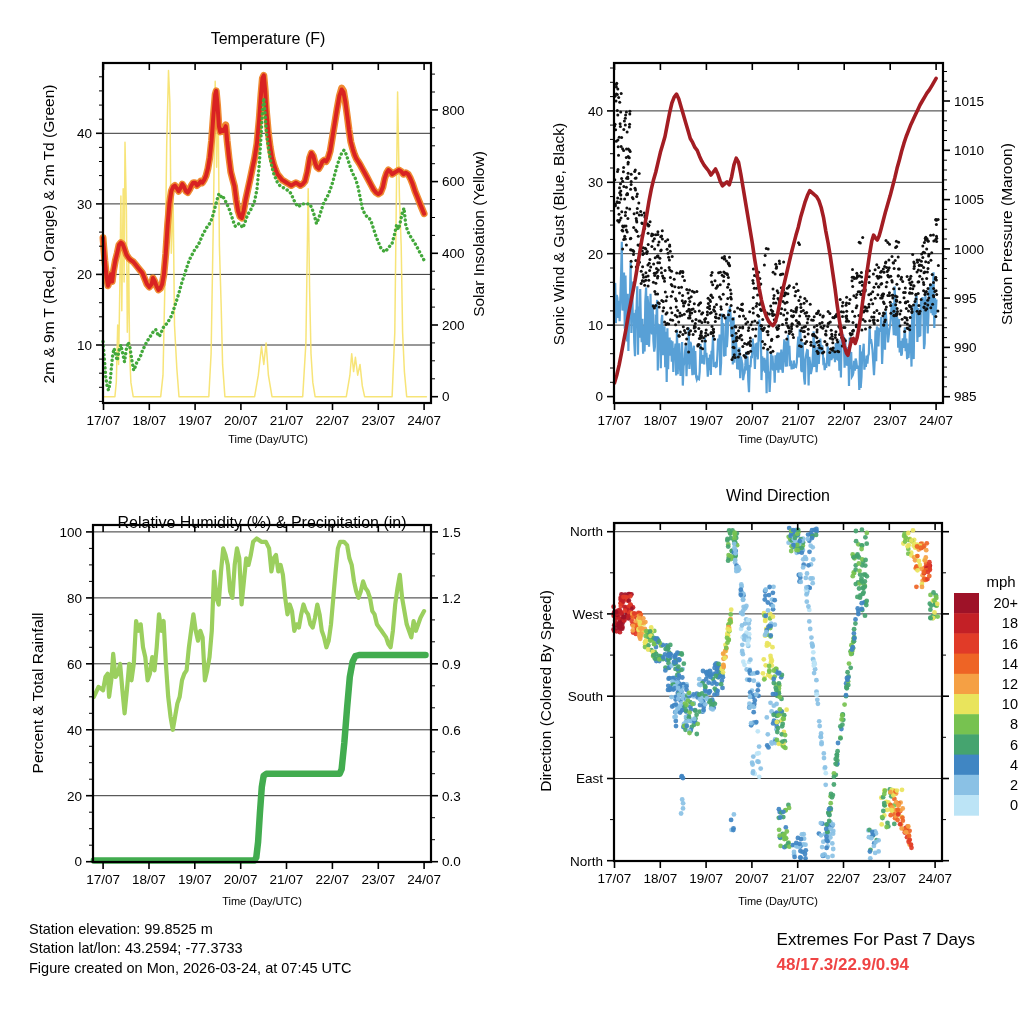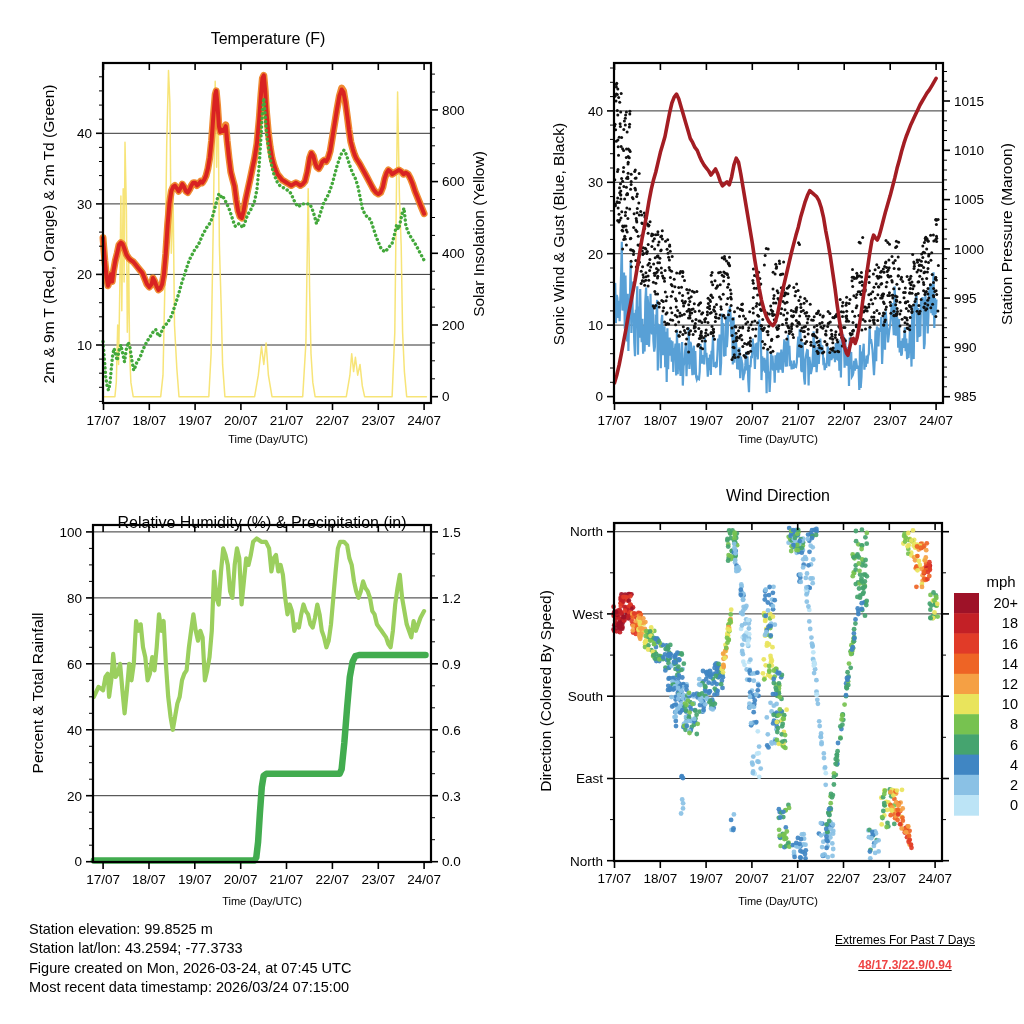--- a/index.html
+++ b/index.html
@@ -18,21 +18,21 @@
   #xl3{left:262px;top:895px}
   #xl4{left:778px;top:895px}
   .rot{position:absolute;font-size:15.5px;white-space:nowrap;transform:translate(-50%,-50%) rotate(-90deg);}
   #yl1L{left:49px;top:234px}
   #yl1R{left:479px;top:234px}
   #yl2L{left:559px;top:234px}
   #yl2R{left:1007px;top:234px}
   #yl3L{left:38px;top:693px}
   #yl4L{left:546px;top:691px}
   .footL{position:absolute;left:29px;top:920px;font-size:14.5px;line-height:19.4px;}
-  .footR{position:absolute;right:49px;top:928px;font-size:12px;line-height:24.5px;text-align:center;text-decoration:underline;}
+  .footR{position:absolute;right:49px;top:928px;font-size:17px;line-height:24.5px;text-align:left;}
   .extremes-values{color:#ef4444;font-weight:bold;}
 </style>
 </head>
 <body>
 <div id="page">
 
 <svg id="c0" width="512" height="470" style="left:0;top:0">
       <line x1="103" x2="431" y1="345.0" y2="345.0" stroke="#333" stroke-width="1"></line>
       <line x1="103" x2="431" y1="274.4" y2="274.4" stroke="#333" stroke-width="1"></line>
       <line x1="103" x2="431" y1="203.9" y2="203.9" stroke="#333" stroke-width="1"></line>
@@ -2961,20 +2961,19 @@
 <div class="rot" id="yl1R">Solar Insolation (Yellow)</div>
 <div class="rot" id="yl2L">Sonic Wind &amp; Gust (Blue, Black)</div>
 <div class="rot" id="yl2R">Station Pressure (Maroon)</div>
 <div class="rot" id="yl3L">Percent &amp; Total Rainfall</div>
 <div class="rot" id="yl4L">Direction (Colored By Speed)</div>
 
 <div class="footL">
   <div>Station elevation: 99.8525 m</div>
   <div>Station lat/lon: 43.2594; -77.3733</div>
   <div>Figure created on Mon, 2026-03-24, at 07:45 UTC</div>
-  <div>Most recent data timestamp: 2026/03/24 07:15:00</div>
 </div>
 <div class="footR">
   <div>Extremes For Past 7 Days</div>
   <div class="extremes-values">48/17.3/22.9/0.94</div>
 </div>
 
 </div>
 
 </body></html>

